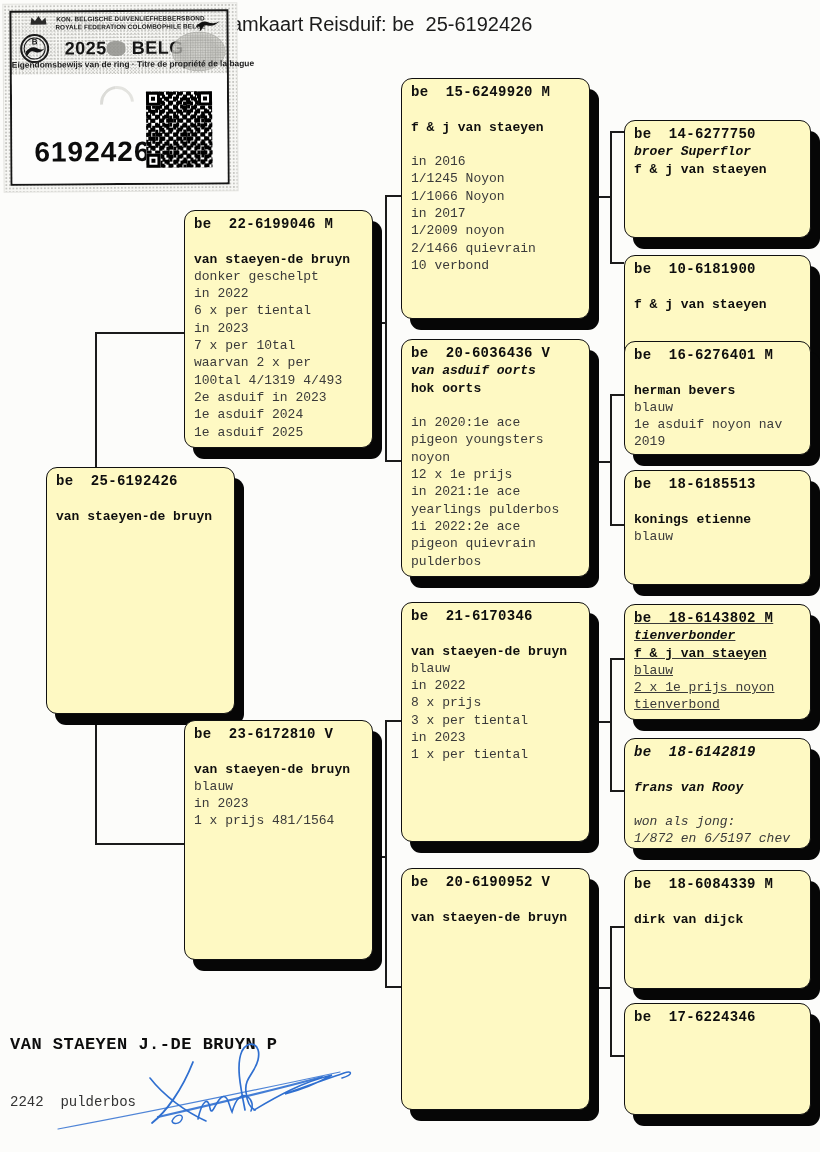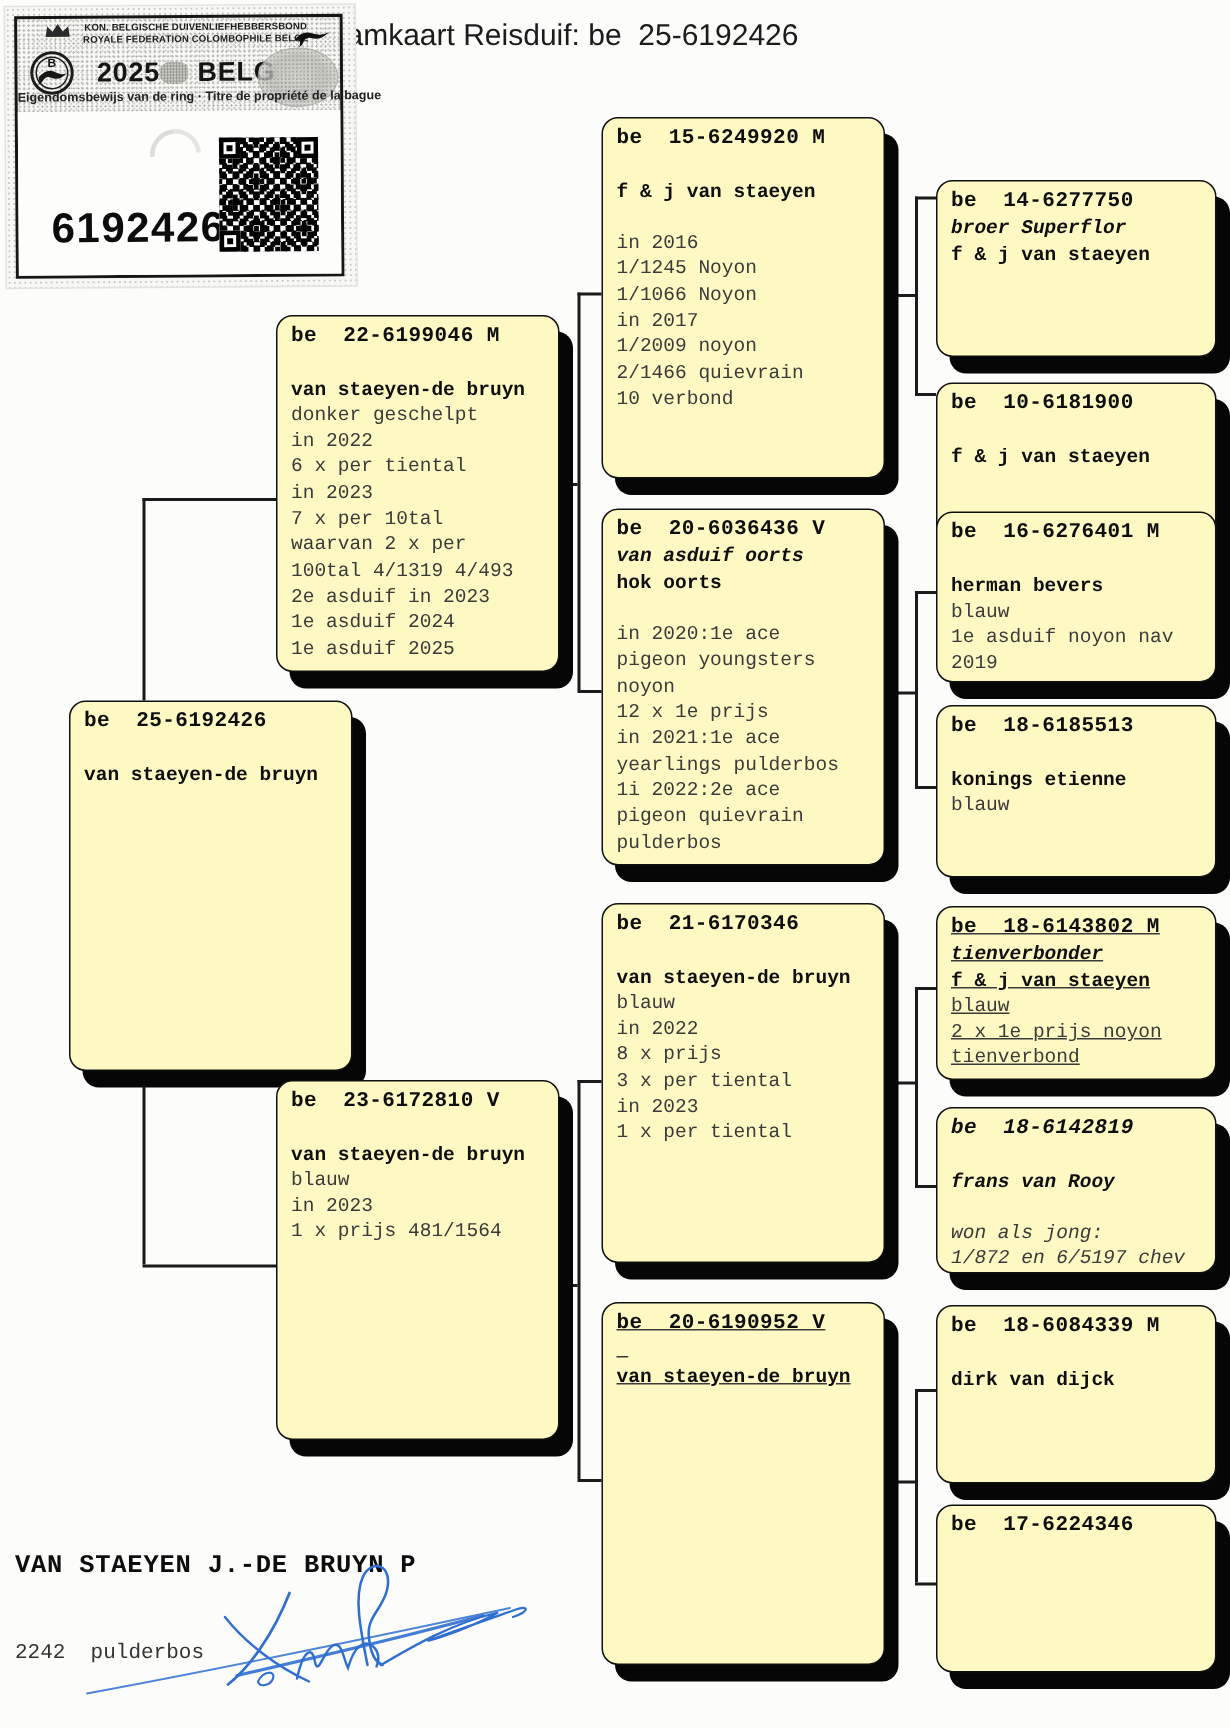--- a/index.html
+++ b/index.html
@@ -131,21 +131,21 @@
       <div class="hline" style="left: 573px; top: 987px; width: 37px;"></div>
       <div class="vline" style="left: 610px; top: 926px; height: 129px;"></div>
       <div class="hline" style="left: 610px; top: 926px; width: 14px;"></div>
       <div class="hline" style="left: 610px; top: 1055px; width: 14px;"></div>
       <div class="pbox" style="left: 14px; top: 467px; width: 172px; height: 240px; margin-left: 32px;"><div class="ring">be  25-6192426</div><div class="bl blank">&nbsp;</div><div class="bl name">van staeyen-de bruyn</div></div>
       <div class="pbox" style="left: 184px; top: 210px; width: 172px; height: 231px;"><div class="ring">be  22-6199046 M</div><div class="bl blank">&nbsp;</div><div class="bl name">van staeyen-de bruyn</div><div class="bl txt">donker geschelpt</div><div class="bl txt">in 2022</div><div class="bl txt">6 x per tiental</div><div class="bl txt">in 2023</div><div class="bl txt">7 x per 10tal</div><div class="bl txt">waarvan 2 x per</div><div class="bl txt">100tal 4/1319 4/493</div><div class="bl txt">2e asduif in 2023</div><div class="bl txt">1e asduif 2024</div><div class="bl txt">1e asduif 2025</div></div>
       <div class="pbox" style="left: 184px; top: 720px; width: 172px; height: 233px;"><div class="ring">be  23-6172810 V</div><div class="bl blank">&nbsp;</div><div class="bl name">van staeyen-de bruyn</div><div class="bl txt">blauw</div><div class="bl txt">in 2023</div><div class="bl txt">1 x prijs 481/1564</div></div>
       <div class="pbox" style="left: 401px; top: 78px; width: 172px; height: 234px;"><div class="ring">be  15-6249920 M</div><div class="bl blank">&nbsp;</div><div class="bl name">f &amp; j van staeyen</div><div class="bl blank">&nbsp;</div><div class="bl txt">in 2016</div><div class="bl txt">1/1245 Noyon</div><div class="bl txt">1/1066 Noyon</div><div class="bl txt">in 2017</div><div class="bl txt">1/2009 noyon</div><div class="bl txt">2/1466 quievrain</div><div class="bl txt">10 verbond</div></div>
       <div class="pbox" style="left: 401px; top: 339px; width: 172px; height: 231px;"><div class="ring">be  20-6036436 V</div><div class="bl nameit">van asduif oorts</div><div class="bl name">hok oorts</div><div class="bl blank">&nbsp;</div><div class="bl txt">in 2020:1e ace</div><div class="bl txt">pigeon youngsters</div><div class="bl txt">noyon</div><div class="bl txt">12 x 1e prijs</div><div class="bl txt">in 2021:1e ace</div><div class="bl txt">yearlings pulderbos</div><div class="bl txt">1i 2022:2e ace</div><div class="bl txt">pigeon quievrain</div><div class="bl txt">pulderbos</div></div>
       <div class="pbox" style="left: 401px; top: 602px; width: 172px; height: 233px;"><div class="ring">be  21-6170346</div><div class="bl blank">&nbsp;</div><div class="bl name">van staeyen-de bruyn</div><div class="bl txt">blauw</div><div class="bl txt">in 2022</div><div class="bl txt">8 x prijs</div><div class="bl txt">3 x per tiental</div><div class="bl txt">in 2023</div><div class="bl txt">1 x per tiental</div></div>
-      <div class="pbox" style="left: 401px; top: 868px; width: 172px; height: 235px; text-decoration: underline;"><div class="ring">be  20-6190952 V</div><div class="bl blank">&nbsp;</div><div class="bl name">van staeyen-de bruyn</div></div>
+      <div class="pbox" style="left: 401px; top: 868px; width: 172px; height: 235px;"><div class="ring">be  20-6190952 V</div><div class="bl blank">&nbsp;</div><div class="bl name">van staeyen-de bruyn</div></div>
       <div class="pbox" style="left: 624px; top: 76px; width: 170px; height: 111px; margin-top: 44px;"><div class="ring">be  14-6277750</div><div class="bl nameit">broer Superflor</div><div class="bl name">f &amp; j van staeyen</div></div>
       <div class="pbox" style="left: 624px; top: 207px; width: 170px; height: 110px; margin-top: 48px;"><div class="ring">be  10-6181900</div><div class="bl blank">&nbsp;</div><div class="bl name">f &amp; j van staeyen</div></div>
       <div class="pbox" style="left: 624px; top: 341px; width: 170px; height: 107px;"><div class="ring">be  16-6276401 M</div><div class="bl blank">&nbsp;</div><div class="bl name">herman bevers</div><div class="bl txt">blauw</div><div class="bl txt">1e asduif noyon nav</div><div class="bl txt">2019</div></div>
       <div class="pbox" style="left: 624px; top: 470px; width: 170px; height: 108px;"><div class="ring">be  18-6185513</div><div class="bl blank">&nbsp;</div><div class="bl name">konings etienne</div><div class="bl txt">blauw</div></div>
       <div class="pbox" style="left: 624px; top: 604px; width: 170px; height: 109px; text-decoration: underline;"><div class="ring">be  18-6143802 M</div><div class="bl nameit">tienverbonder</div><div class="bl name">f &amp; j van staeyen</div><div class="bl txt">blauw</div><div class="bl txt">2 x 1e prijs noyon</div><div class="bl txt">tienverbond</div></div>
       <div class="pbox" style="left: 624px; top: 738px; width: 170px; height: 104px; font-style: italic;"><div class="ring">be  18-6142819</div><div class="bl blank">&nbsp;</div><div class="bl name">frans van Rooy</div><div class="bl blank">&nbsp;</div><div class="bl txt">won als jong:</div><div class="bl txt">1/872 en 6/5197 chev</div></div>
       <div class="pbox" style="left: 624px; top: 870px; width: 170px; height: 112px;"><div class="ring">be  18-6084339 M</div><div class="bl blank">&nbsp;</div><div class="bl name">dirk van dijck</div></div>
       <div class="pbox" style="left: 624px; top: 1003px; width: 170px; height: 105px;"><div class="ring">be  17-6224346</div></div>
     </div>
 

